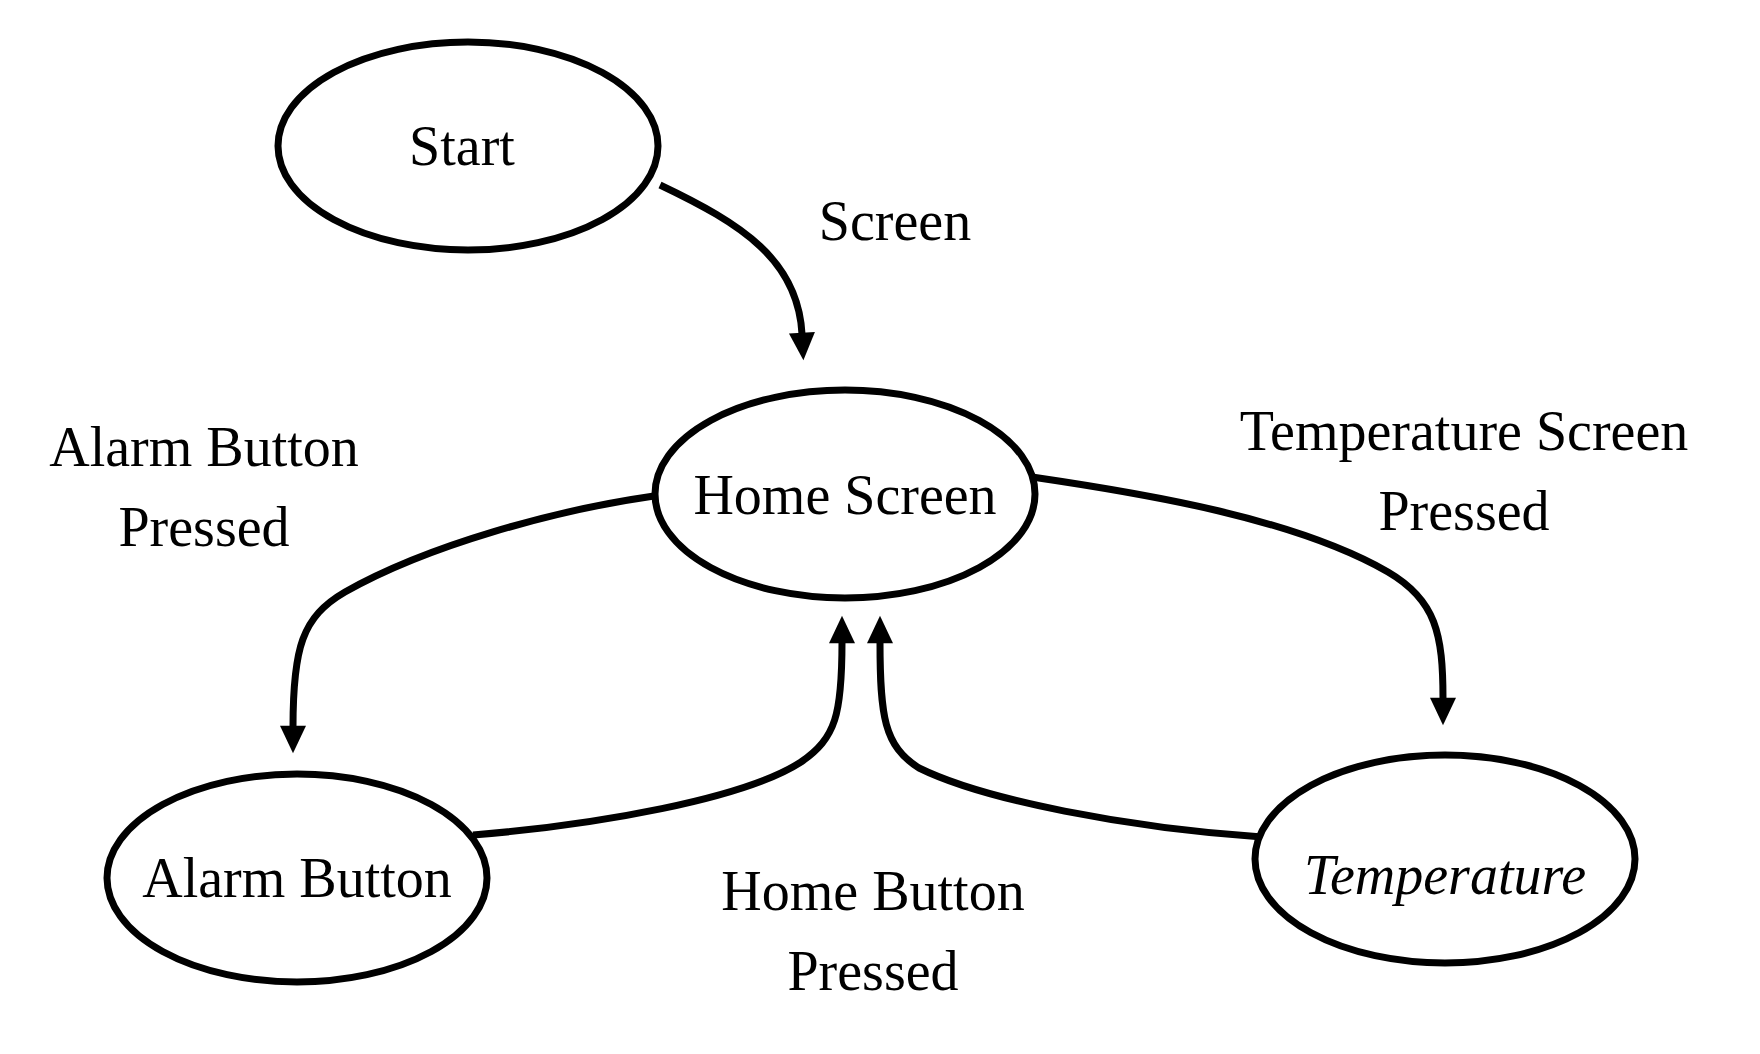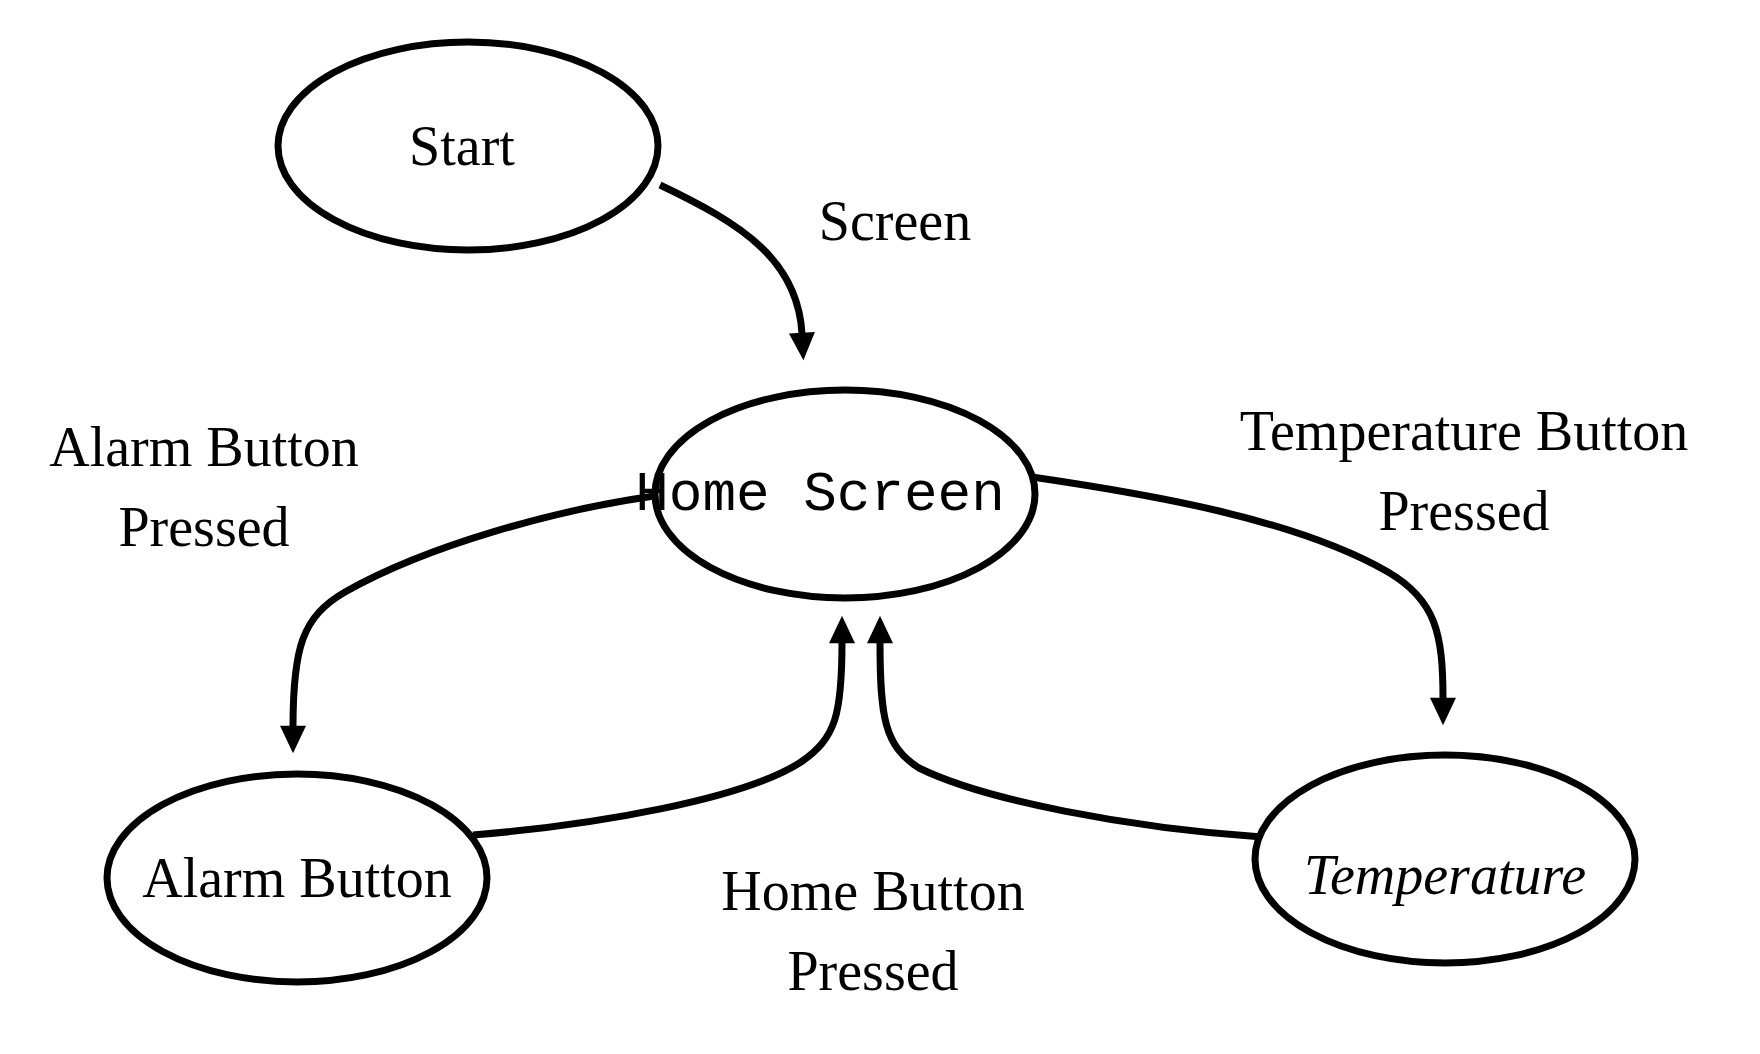--- a/index.html
+++ b/index.html
@@ -53,37 +53,37 @@
     <path d="M 1262 837 C 1128 828, 984 800, 919 768 C 884 746, 880 716, 880 642" fill="none" stroke="#000000" stroke-width="7" marker-end="url(#arrow)"></path>
 
     <ellipse cx="468" cy="146" rx="190" ry="104" fill="#ffffff" stroke="#000000" stroke-width="7"></ellipse>
     <ellipse cx="845" cy="494" rx="190" ry="104" fill="#ffffff" stroke="#000000" stroke-width="7"></ellipse>
     <ellipse cx="297" cy="878" rx="190" ry="104" fill="#ffffff" stroke="#000000" stroke-width="7"></ellipse>
     <ellipse cx="1445" cy="859" rx="190" ry="104" fill="#ffffff" stroke="#000000" stroke-width="7"></ellipse>
   </svg>
 
   <div class="lbl node-lbl" style="left:462px; top:146px;">Start</div>
 
-  <div class="lbl node-lbl" style="left:820px; top:495px;font-family:Liberation Mono, monospace;">Home Screen</div>
+  <div class="lbl node-lbl" style="left:845px; top:495px;">Home Screen</div>
 
   <div class="lbl node-lbl" style="left:297px; top:878px;">Alarm Button</div>
 
   <div class="lbl node-lbl" style="left:1445px; top:875px;font-style:italic;">
     <div>Temperature</div>
   </div>
 
   <div class="lbl" style="left:895px; top:222px;">Screen</div>
 
   <div class="lbl" style="left:204px; top:488px;">
     <div>Alarm Button</div>
     <div>Pressed</div>
   </div>
 
   <div class="lbl" style="left:1464px; top:472px;">
-    <div>Temperature Button</div>
+    <div>Temperature Screen</div>
     <div>Pressed</div>
   </div>
 
   <div class="lbl" style="left:873px; top:932px;">
     <div>Home Button</div>
     <div>Pressed</div>
   </div>
 
 </div>
 

